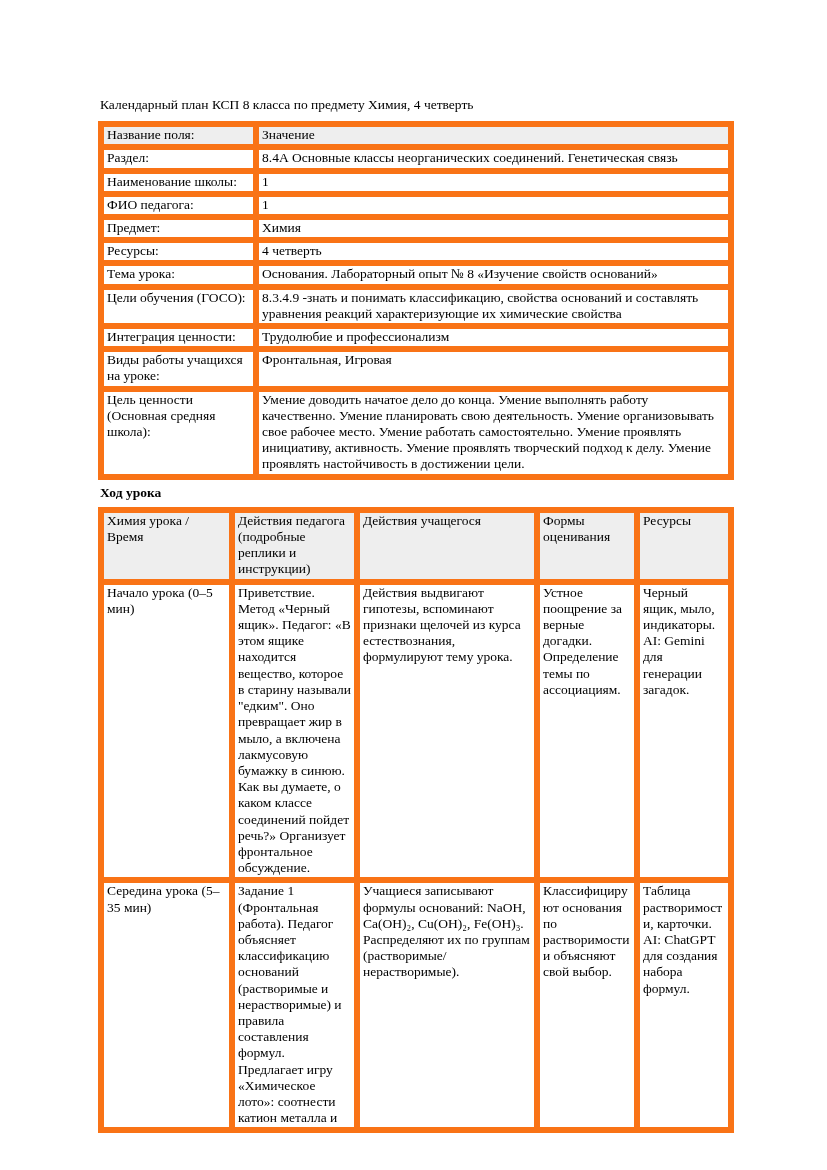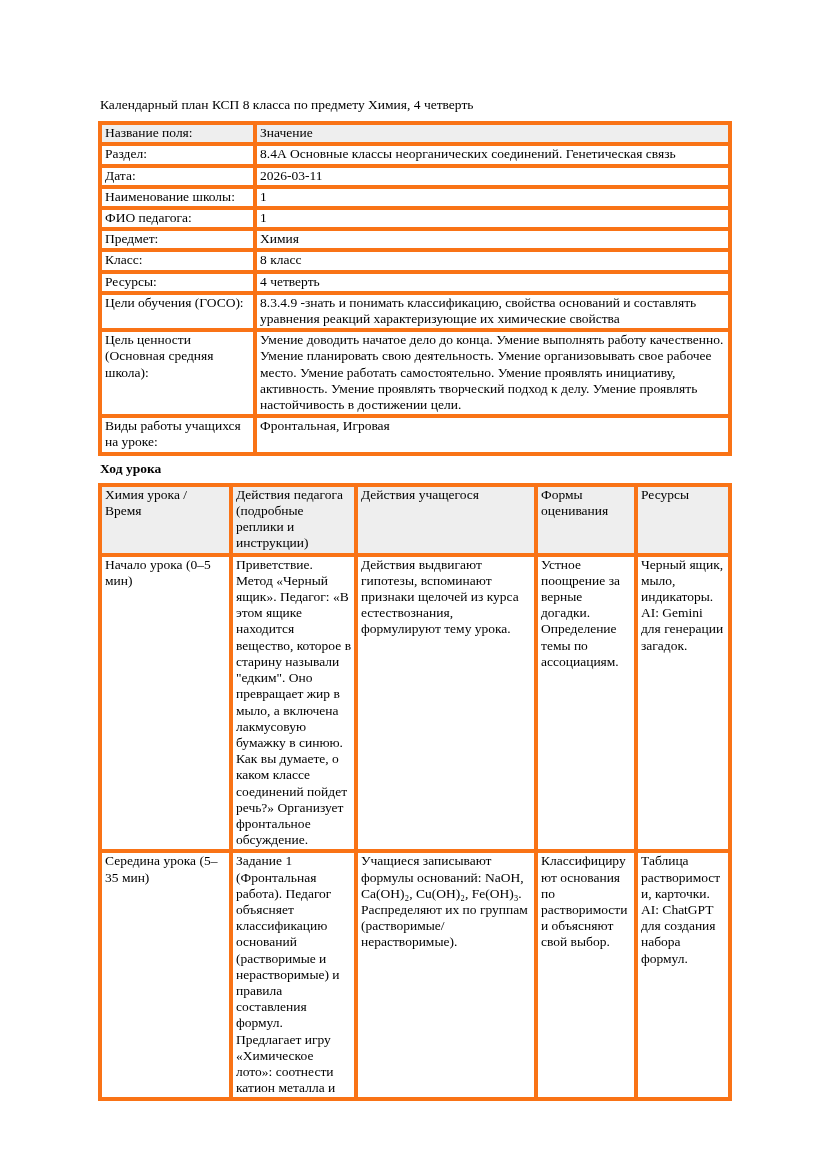--- a/index.html
+++ b/index.html
@@ -26,21 +26,21 @@
     font-size: 13.5px;
     font-weight: normal;
     line-height: 16.2px;
   }
   table {
     border-collapse: collapse;
     table-layout: fixed;
     width: 630px;
   }
   th, td {
-    border: 4px solid #f97316;
+    border: 6px solid #f97316;
     vertical-align: top;
     text-align: left;
     padding: 0px 3px 1px 3px;
     font-weight: normal;
     overflow-wrap: break-word;
     word-wrap: break-word;
   }
   .hdr {
     background: #eeeeee;
   }
@@ -72,54 +72,54 @@
     <tbody>
       <tr>
         <th class="hdr">Название поля:</th>
         <th class="hdr">Значение</th>
       </tr>
       <tr>
         <td>Раздел:</td>
         <td>8.4А Основные классы неорганических соединений. Генетическая связь</td>
       </tr>
       <tr>
-        <td>Дата:</td>
-        <td>2026-03-11</td>
-      </tr>
-      <tr>
         <td>Наименование школы:</td>
         <td>1</td>
       </tr>
       <tr>
         <td>ФИО педагога:</td>
         <td>1</td>
       </tr>
       <tr>
         <td>Предмет:</td>
         <td>Химия</td>
       </tr>
       <tr>
-        <td>Класс:</td>
-        <td>8 класс</td>
+        <td>Ресурсы:</td>
+        <td>4 четверть</td>
       </tr>
       <tr>
-        <td>Ресурсы:</td>
-        <td>4 четверть</td>
+        <td>Тема урока:</td>
+        <td>Основания. Лабораторный опыт № 8 «Изучение свойств оснований»</td>
       </tr>
       <tr>
         <td>Цели обучения (ГОСО):</td>
         <td>8.3.4.9 -знать и понимать классификацию, свойства оснований и составлять уравнения реакций характеризующие их химические свойства</td>
       </tr>
       <tr>
-        <td>Цель ценности (Основная средняя школа):</td>
-        <td>Умение доводить начатое дело до конца. Умение выполнять работу качественно. Умение планировать свою деятельность. Умение организовывать свое рабочее место. Умение работать самостоятельно. Умение проявлять инициативу, активность. Умение проявлять творческий подход к делу. Умение проявлять настойчивость в достижении цели.</td>
+        <td>Интеграция ценности:</td>
+        <td>Трудолюбие и профессионализм</td>
       </tr>
       <tr>
         <td>Виды работы учащихся на уроке:</td>
         <td>Фронтальная, Игровая</td>
+      </tr>
+      <tr>
+        <td>Цель ценности (Основная средняя школа):</td>
+        <td>Умение доводить начатое дело до конца. Умение выполнять работу качественно. Умение планировать свою деятельность. Умение организовывать свое рабочее место. Умение работать самостоятельно. Умение проявлять инициативу, активность. Умение проявлять творческий подход к делу. Умение проявлять настойчивость в достижении цели.</td>
       </tr>
     </tbody>
   </table>
 
   <p class="section-heading">Ход урока</p>
 
   <table class="lesson-table">
     <colgroup>
       <col class="lt-c1">
       <col class="lt-c2">

